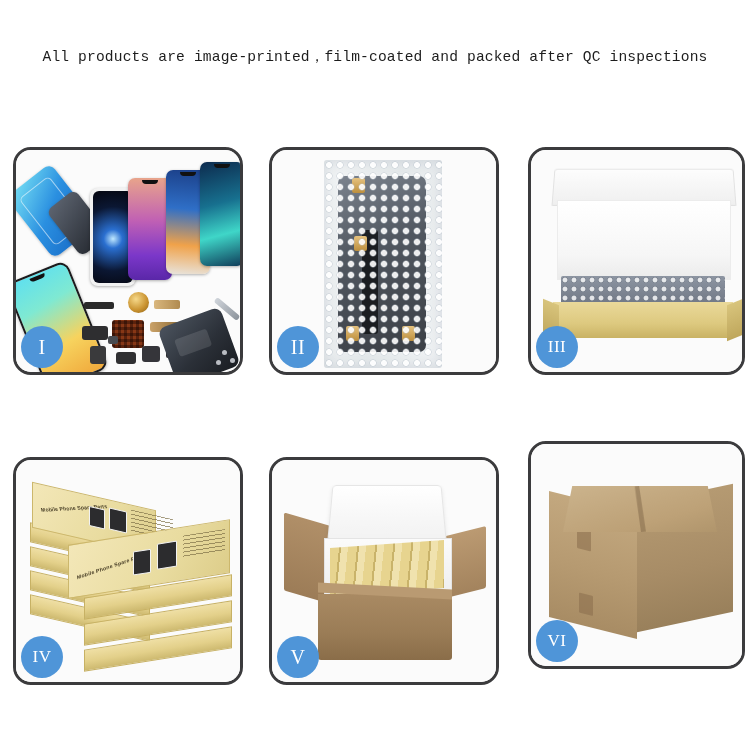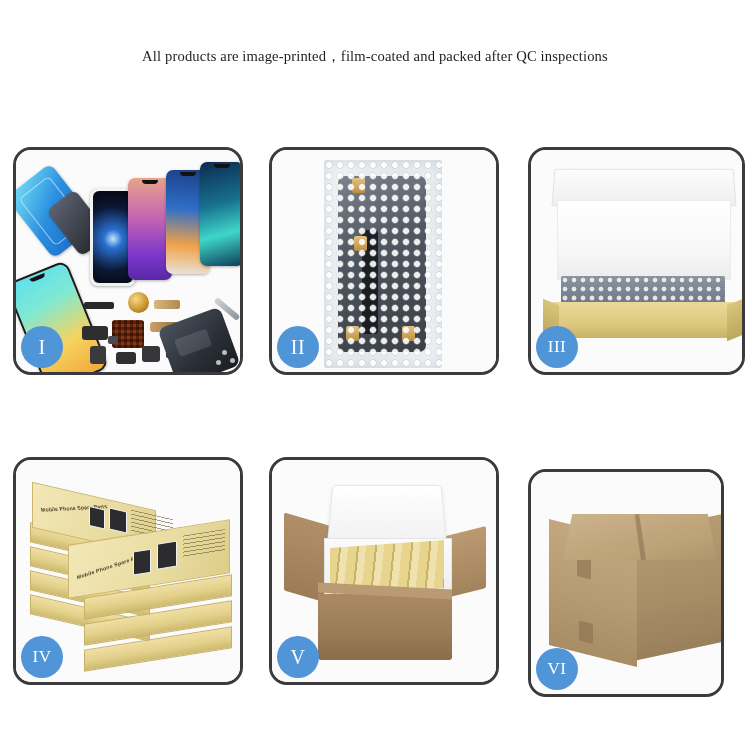--- a/index.html
+++ b/index.html
@@ -35,21 +35,21 @@
     font-family: "Liberation Sans", sans-serif;
     font-size: 35px;
     font-weight: 700;
     letter-spacing: 1.4px;
     color: #151515;
     line-height: 1.05;
     white-space: nowrap;
   }
   .subtitle {
     margin-top: 9px;
-    font-family: Liberation Serif, serif;
+    font-family: Liberation Mono, monospace;
     font-size: 14.6px;
     font-weight: 400;
     color: #1d1d1d;
     letter-spacing: 0.15px;
     white-space: nowrap;
   }
 
   
   .grid {
     position: absolute;
@@ -73,21 +73,21 @@
     inset: 0;
     border-radius: 15px;
     overflow: hidden;
     background: #fbfbfb;
   }
   .p1 { left: 0px;   top: 0px; }
   .p2 { left: 256px; top: 0px; }
   .p3 { left: 515px; top: 0px; width: 217px; }
   .p4 { left: 0px;   top: 310px; }
   .p5 { left: 256px; top: 310px; }
-  .p6 { left: 515px; top: 322px; width: 196px; }
+  .p6 { left: 515px; top: 294px; width: 217px; }
 
   
   .badge {
     position: absolute;
     left: 5px;
     bottom: 4px;
     width: 42px;
     height: 42px;
     border-radius: 50%;
     background: #4f95d8;

